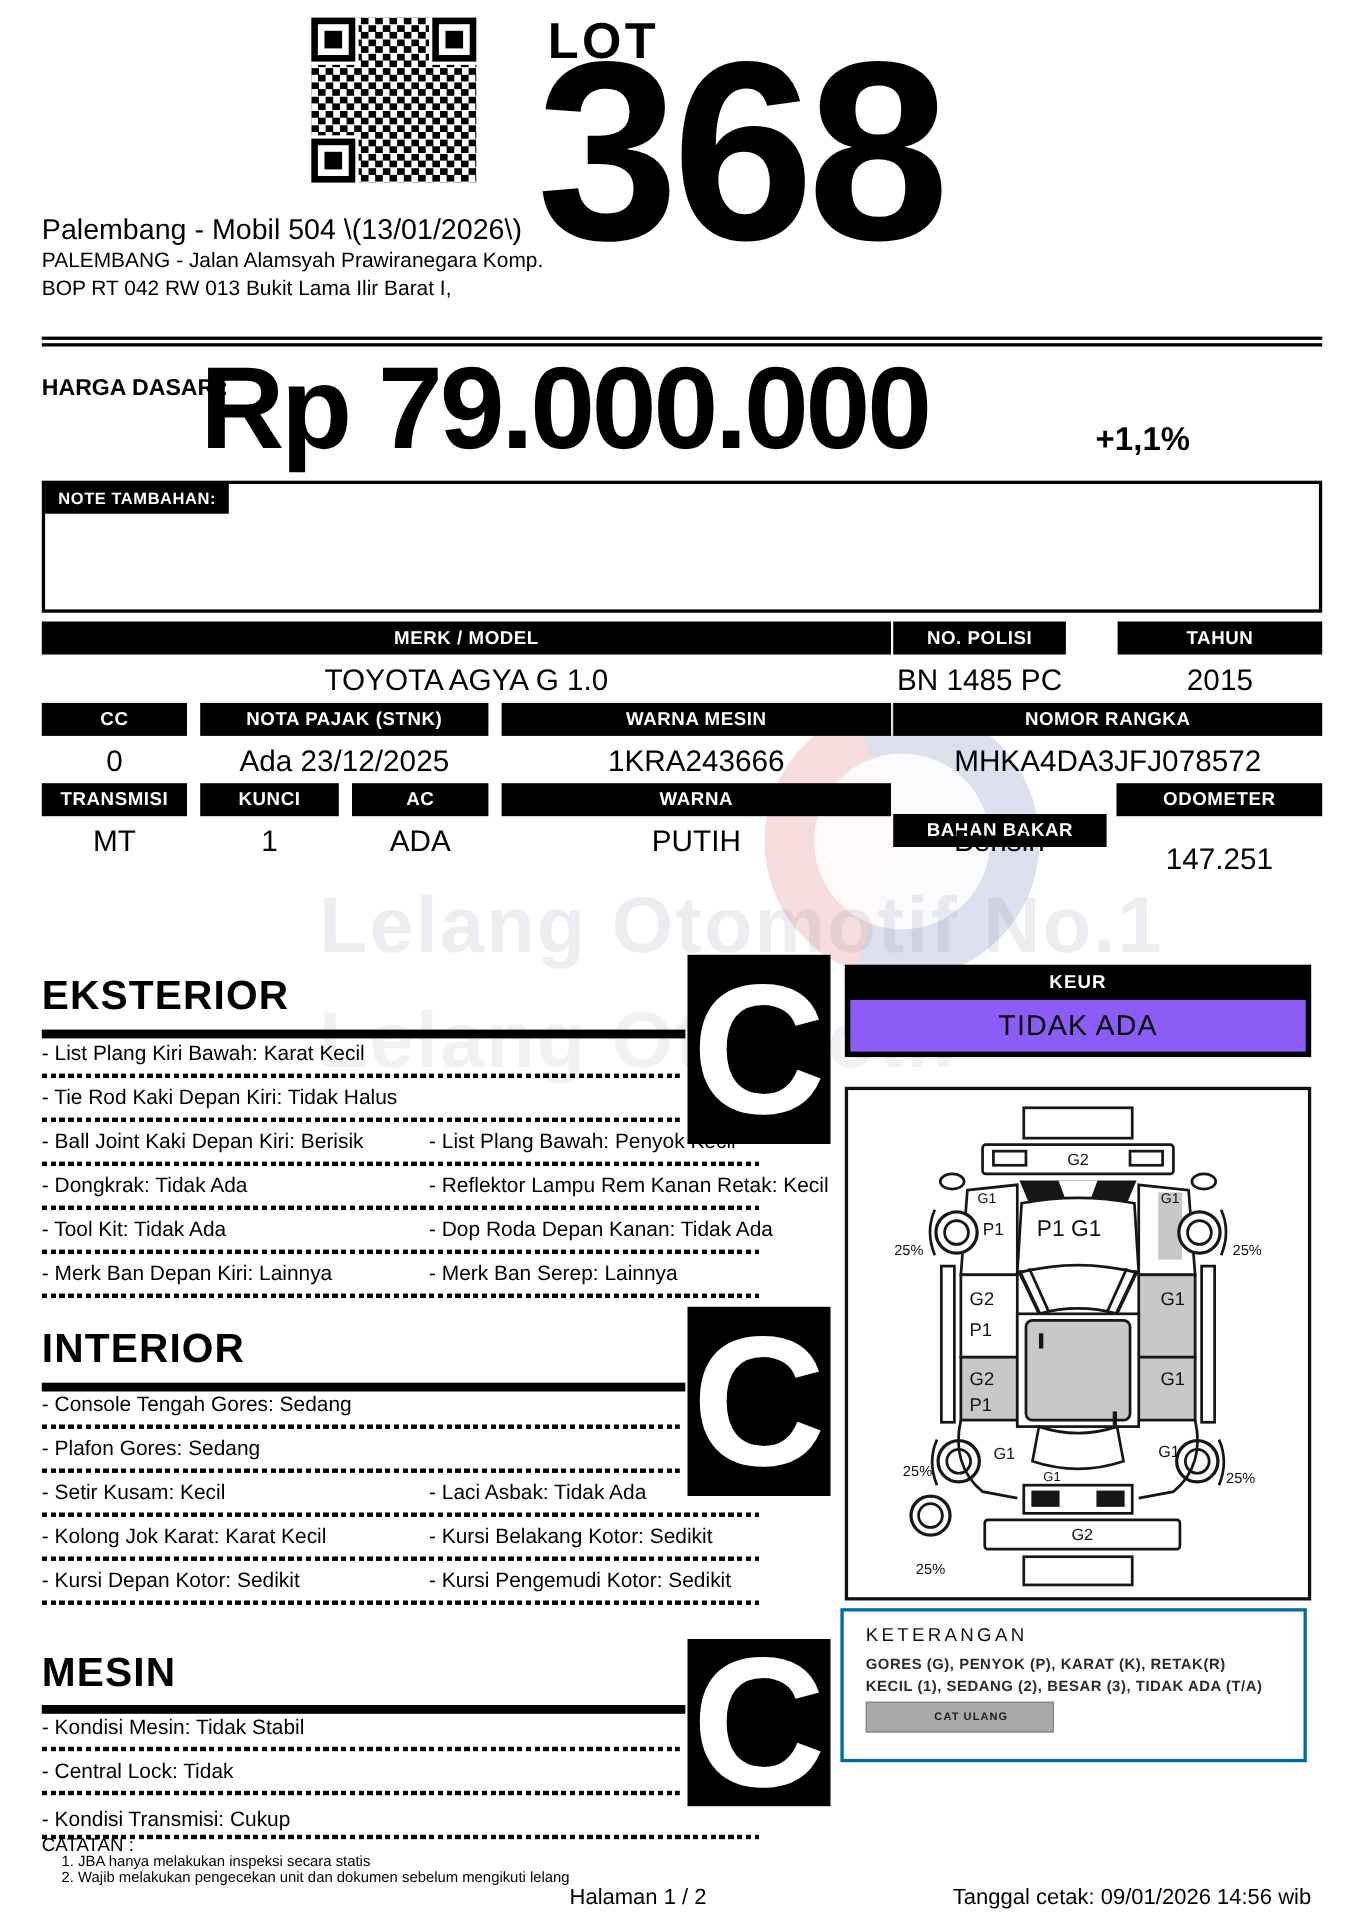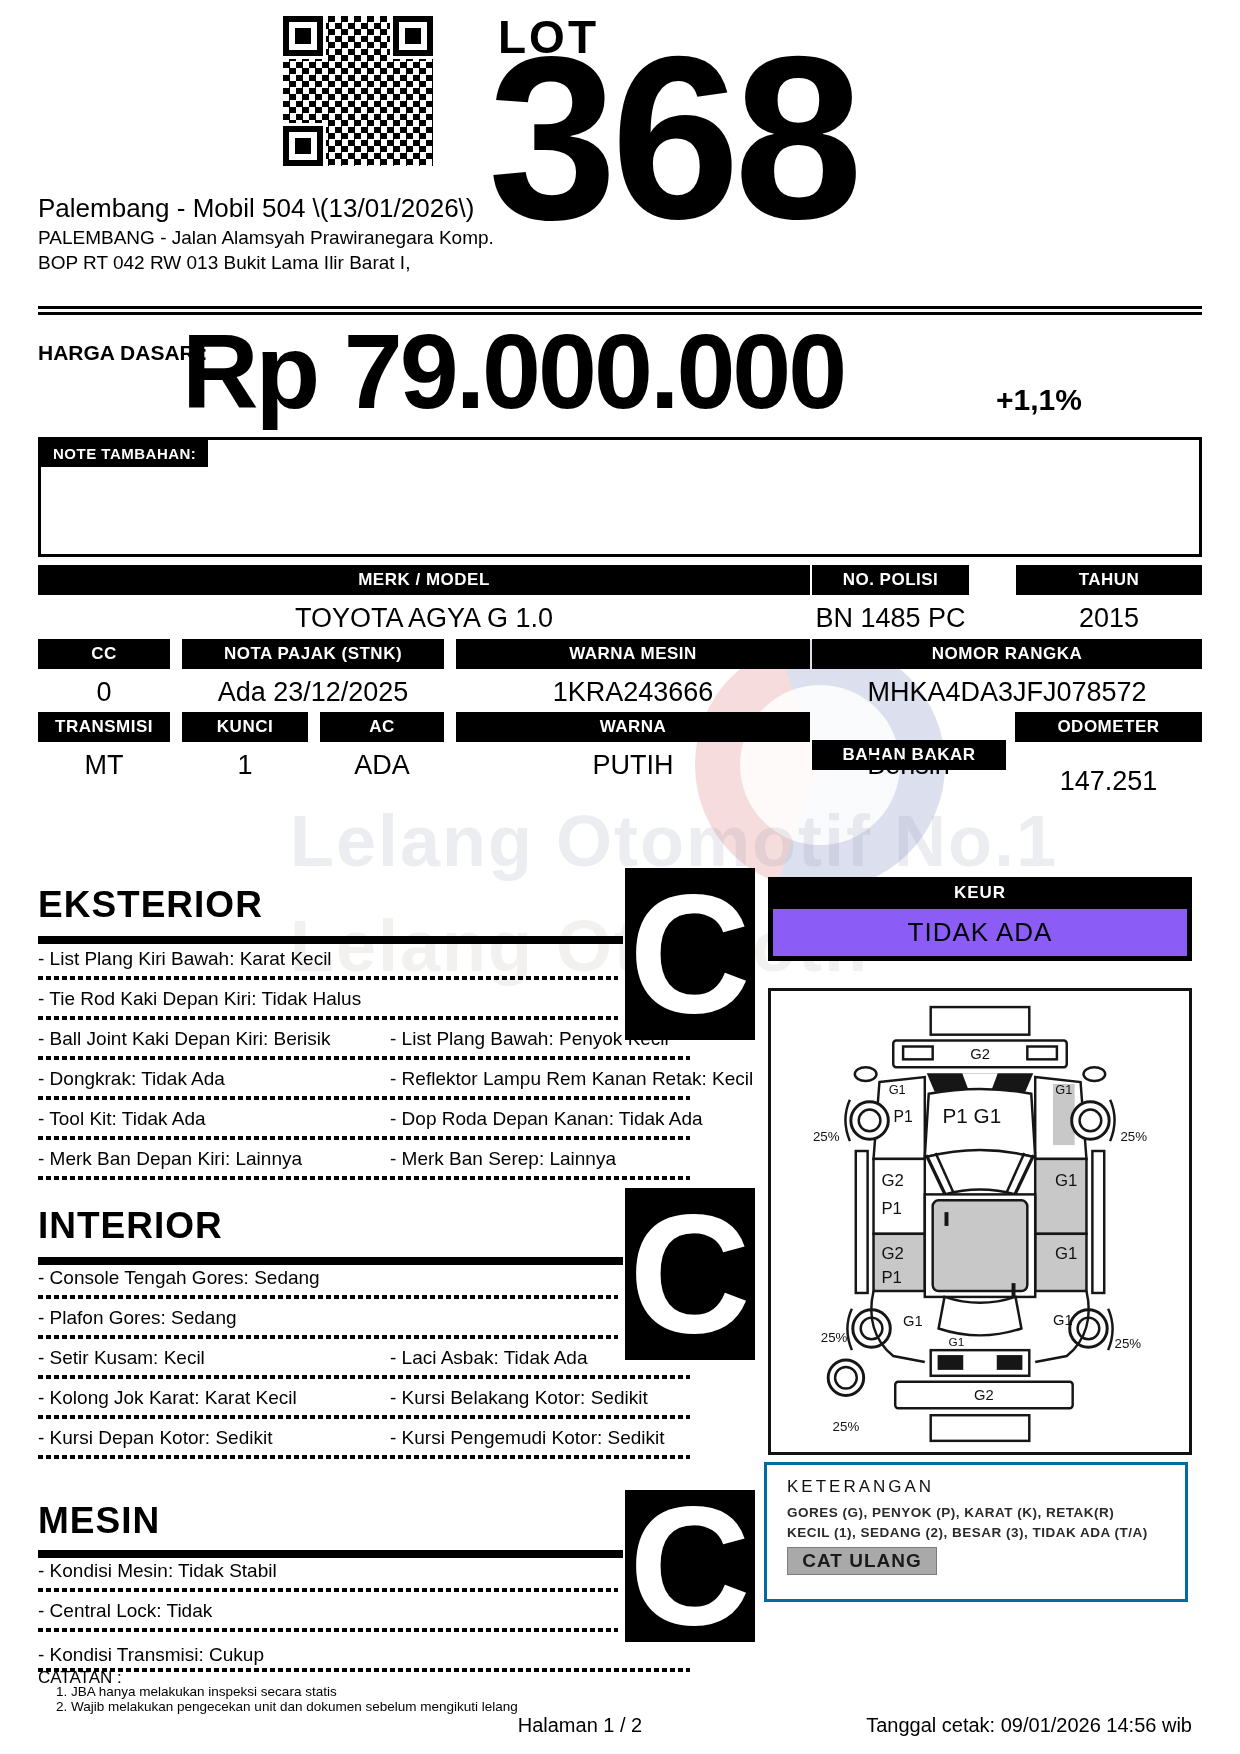--- a/index.html
+++ b/index.html
@@ -53,21 +53,21 @@
   .keur-label{height:32px;display:flex;align-items:center;justify-content:center;color:#fff;
               font-weight:bold;font-size:17px;letter-spacing:1px;}
   .keur-value{position:absolute;left:5px;right:5px;top:32px;bottom:5px;background:#8b5cf6;display:flex;
               align-items:center;justify-content:center;font-size:26px;letter-spacing:1px;}
   .diagram-box{left:768px;top:988px;width:418px;height:461px;border:3px solid #111;z-index:1;background:#fff;}
   .legend-box{left:728px;top:1462px;width:418px;height:134px;border:3px solid #0369a1;z-index:1;background:#fff;margin-left:36px;}
   .legend-title{position:absolute;left:20px;top:12px;font-size:17px;letter-spacing:3px;color:#111;}
   .legend-line{position:absolute;left:20px;font-size:13.5px;font-weight:bold;color:#2a2a2a;letter-spacing:.5px;white-space:nowrap;}
   .legend-btn{position:absolute;left:20px;top:82px;width:148px;height:26px;background:#a9a9a9;
               border:1px solid #7d7d7d;display:flex;align-items:center;justify-content:center;
-              font-size:19px;font-weight:bold;color:#1a1a1a;letter-spacing:1px;}
+              font-size:10px;font-weight:bold;color:#1a1a1a;letter-spacing:1px;padding-left:21px;}
   
   .catatan{left:38px;top:1668px;font-size:17px;}
   .catnote{left:56px;font-size:13.5px;}
   .page-num{left:430px;top:1714px;width:300px;text-align:center;font-size:20px;}
   .printed{left:700px;top:1714px;width:492px;text-align:right;font-size:20px;}
   svg text{font-family:"Liberation Sans",sans-serif;fill:#111;}
 </style>
 </head>
 <body>
 

